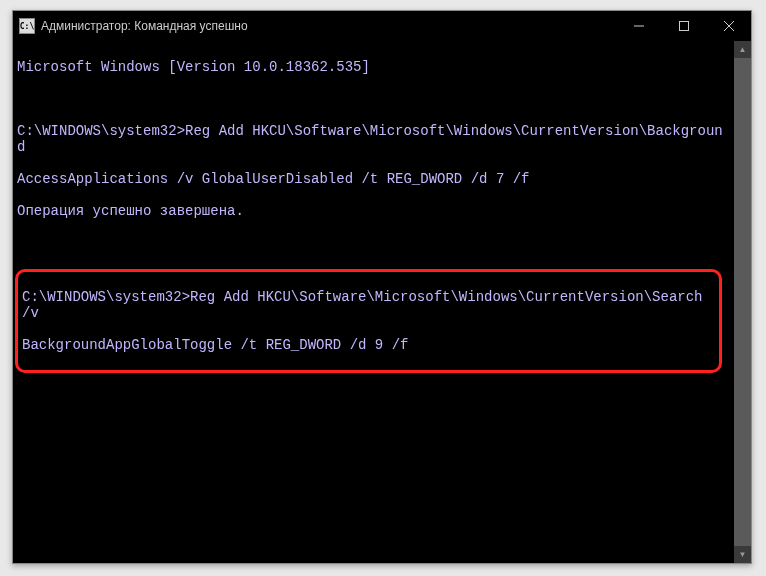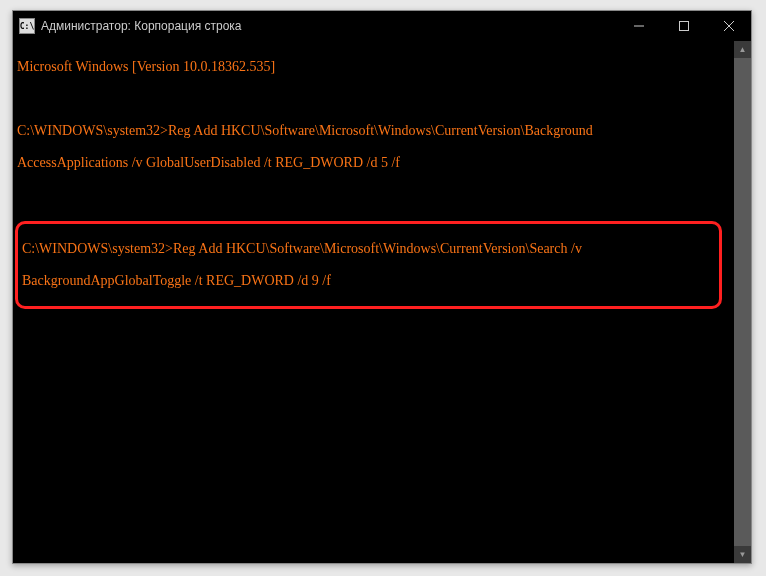--- a/index.html
+++ b/index.html
@@ -72,22 +72,22 @@
       stroke-width: 1;
     }
     .terminal-area {
       flex: 1;
       display: flex;
       min-height: 0;
     }
     .terminal {
       flex: 1;
       background: #000;
-      color: #f97316;
-      font-family: Liberation Serif, serif;
+      color: #c4b5fd;
+      font-family: Liberation Mono, monospace;
       font-size: 14px;
       line-height: 16px;
       padding: 2px 8px 6px 4px;
       white-space: pre-wrap;
       word-break: break-all;
       overflow: hidden;
     }
     .scrollbar {
       width: 17px;
       background: #2b2b2b;
@@ -128,21 +128,21 @@
       min-height: 16px;
     }
   </style>
 </head>
 <body>
 
 <div class="window">
 
   <div class="title-bar">
     <span class="title-icon">C:\</span>
-    <span class="title-text">Администратор: Корпорация строка</span>
+    <span class="title-text">Администратор: Командная успешно</span>
     <div class="window-controls">
       <div class="win-btn">
         <svg width="10" height="10">
             <line x1="0" y1="5" x2="10" y2="5"></line>
           </svg>
       </div>
       <div class="win-btn">
         <svg width="10" height="10">
             <rect x="0.5" y="0.5" width="9" height="9"></rect>
           </svg>
@@ -154,21 +154,22 @@
           </svg>
       </div>
     </div>
   </div>
 
   <div class="terminal-area">
     <div class="terminal">
 <div class="line">Microsoft Windows [Version 10.0.18362.535]</div>
 <div class="line"></div>
 <div class="line">C:\WINDOWS\system32&gt;Reg Add HKCU\Software\Microsoft\Windows\CurrentVersion\Background</div>
-<div class="line">AccessApplications /v GlobalUserDisabled /t REG_DWORD /d 5 /f</div>
+<div class="line">AccessApplications /v GlobalUserDisabled /t REG_DWORD /d 7 /f</div>
+<div class="line">Операция успешно завершена.</div>
 <div class="line"></div>
 <div class="highlight-box">
 <div class="line">C:\WINDOWS\system32&gt;Reg Add HKCU\Software\Microsoft\Windows\CurrentVersion\Search /v</div>
 <div class="line">BackgroundAppGlobalToggle /t REG_DWORD /d 9 /f</div>
 </div>
     </div>
     <div class="scrollbar">
       <div class="scroll-arrow">▲</div>
       <div class="scroll-track">
         <div class="scroll-thumb"></div>

